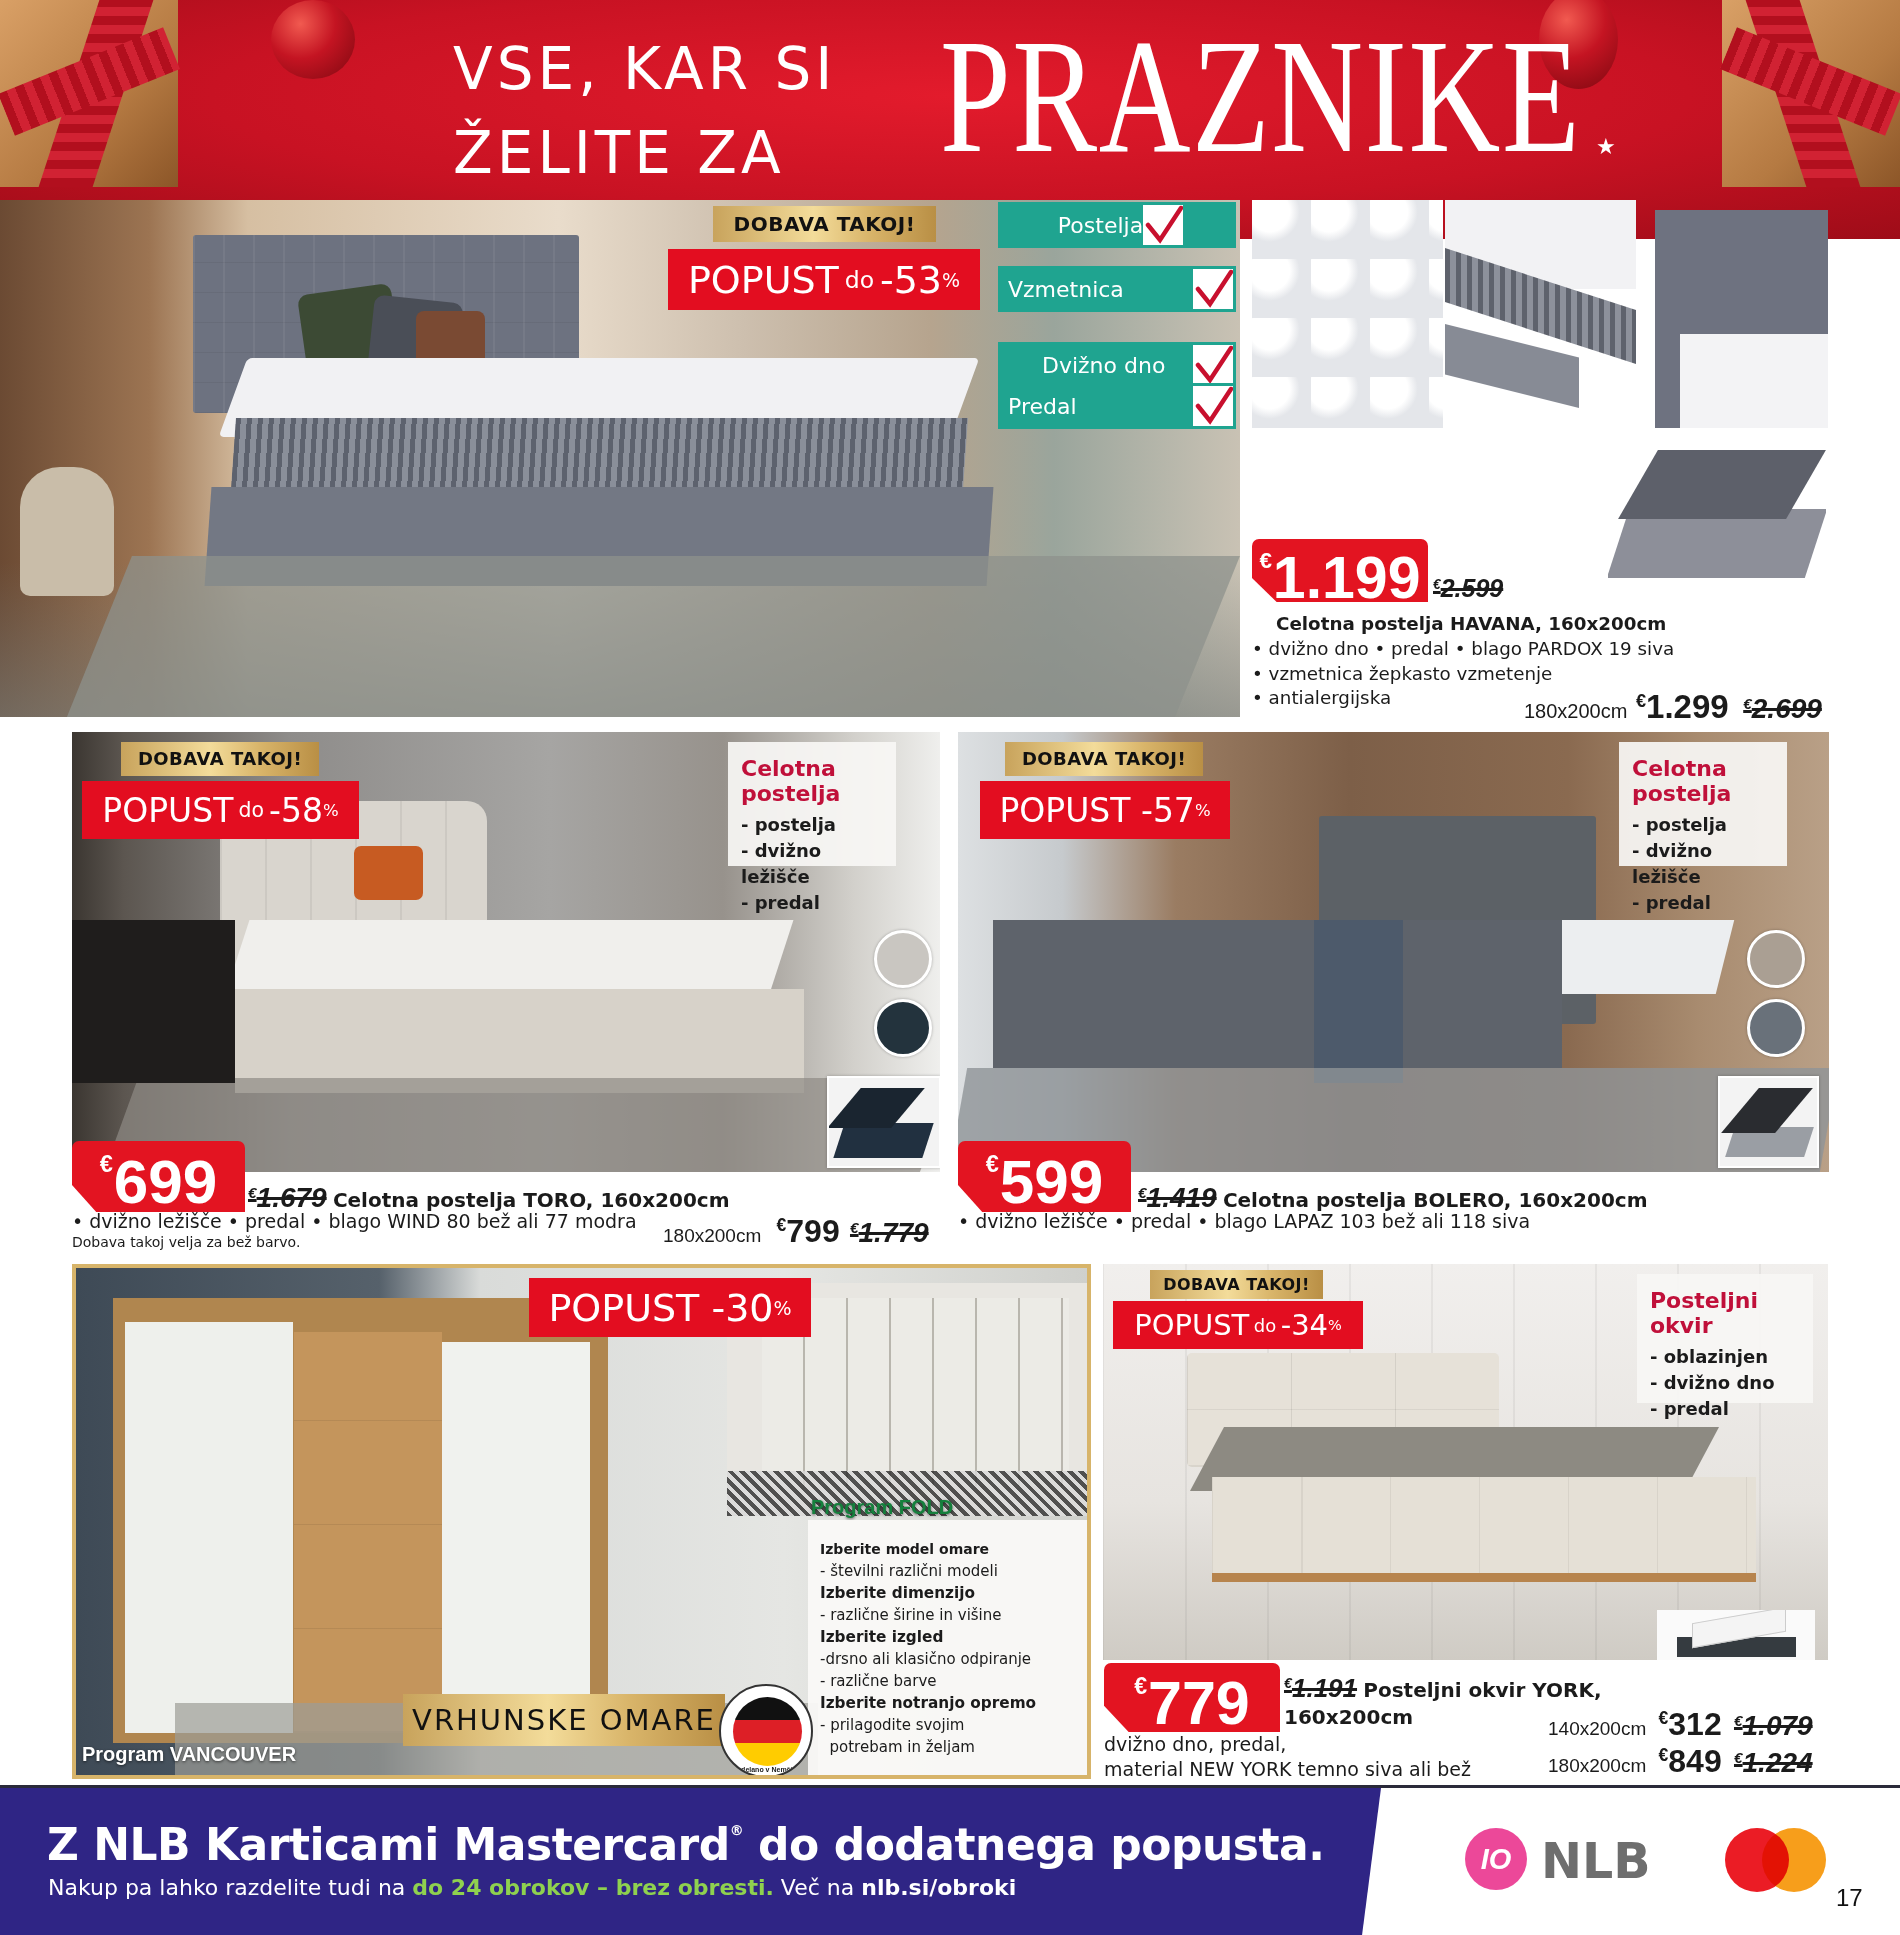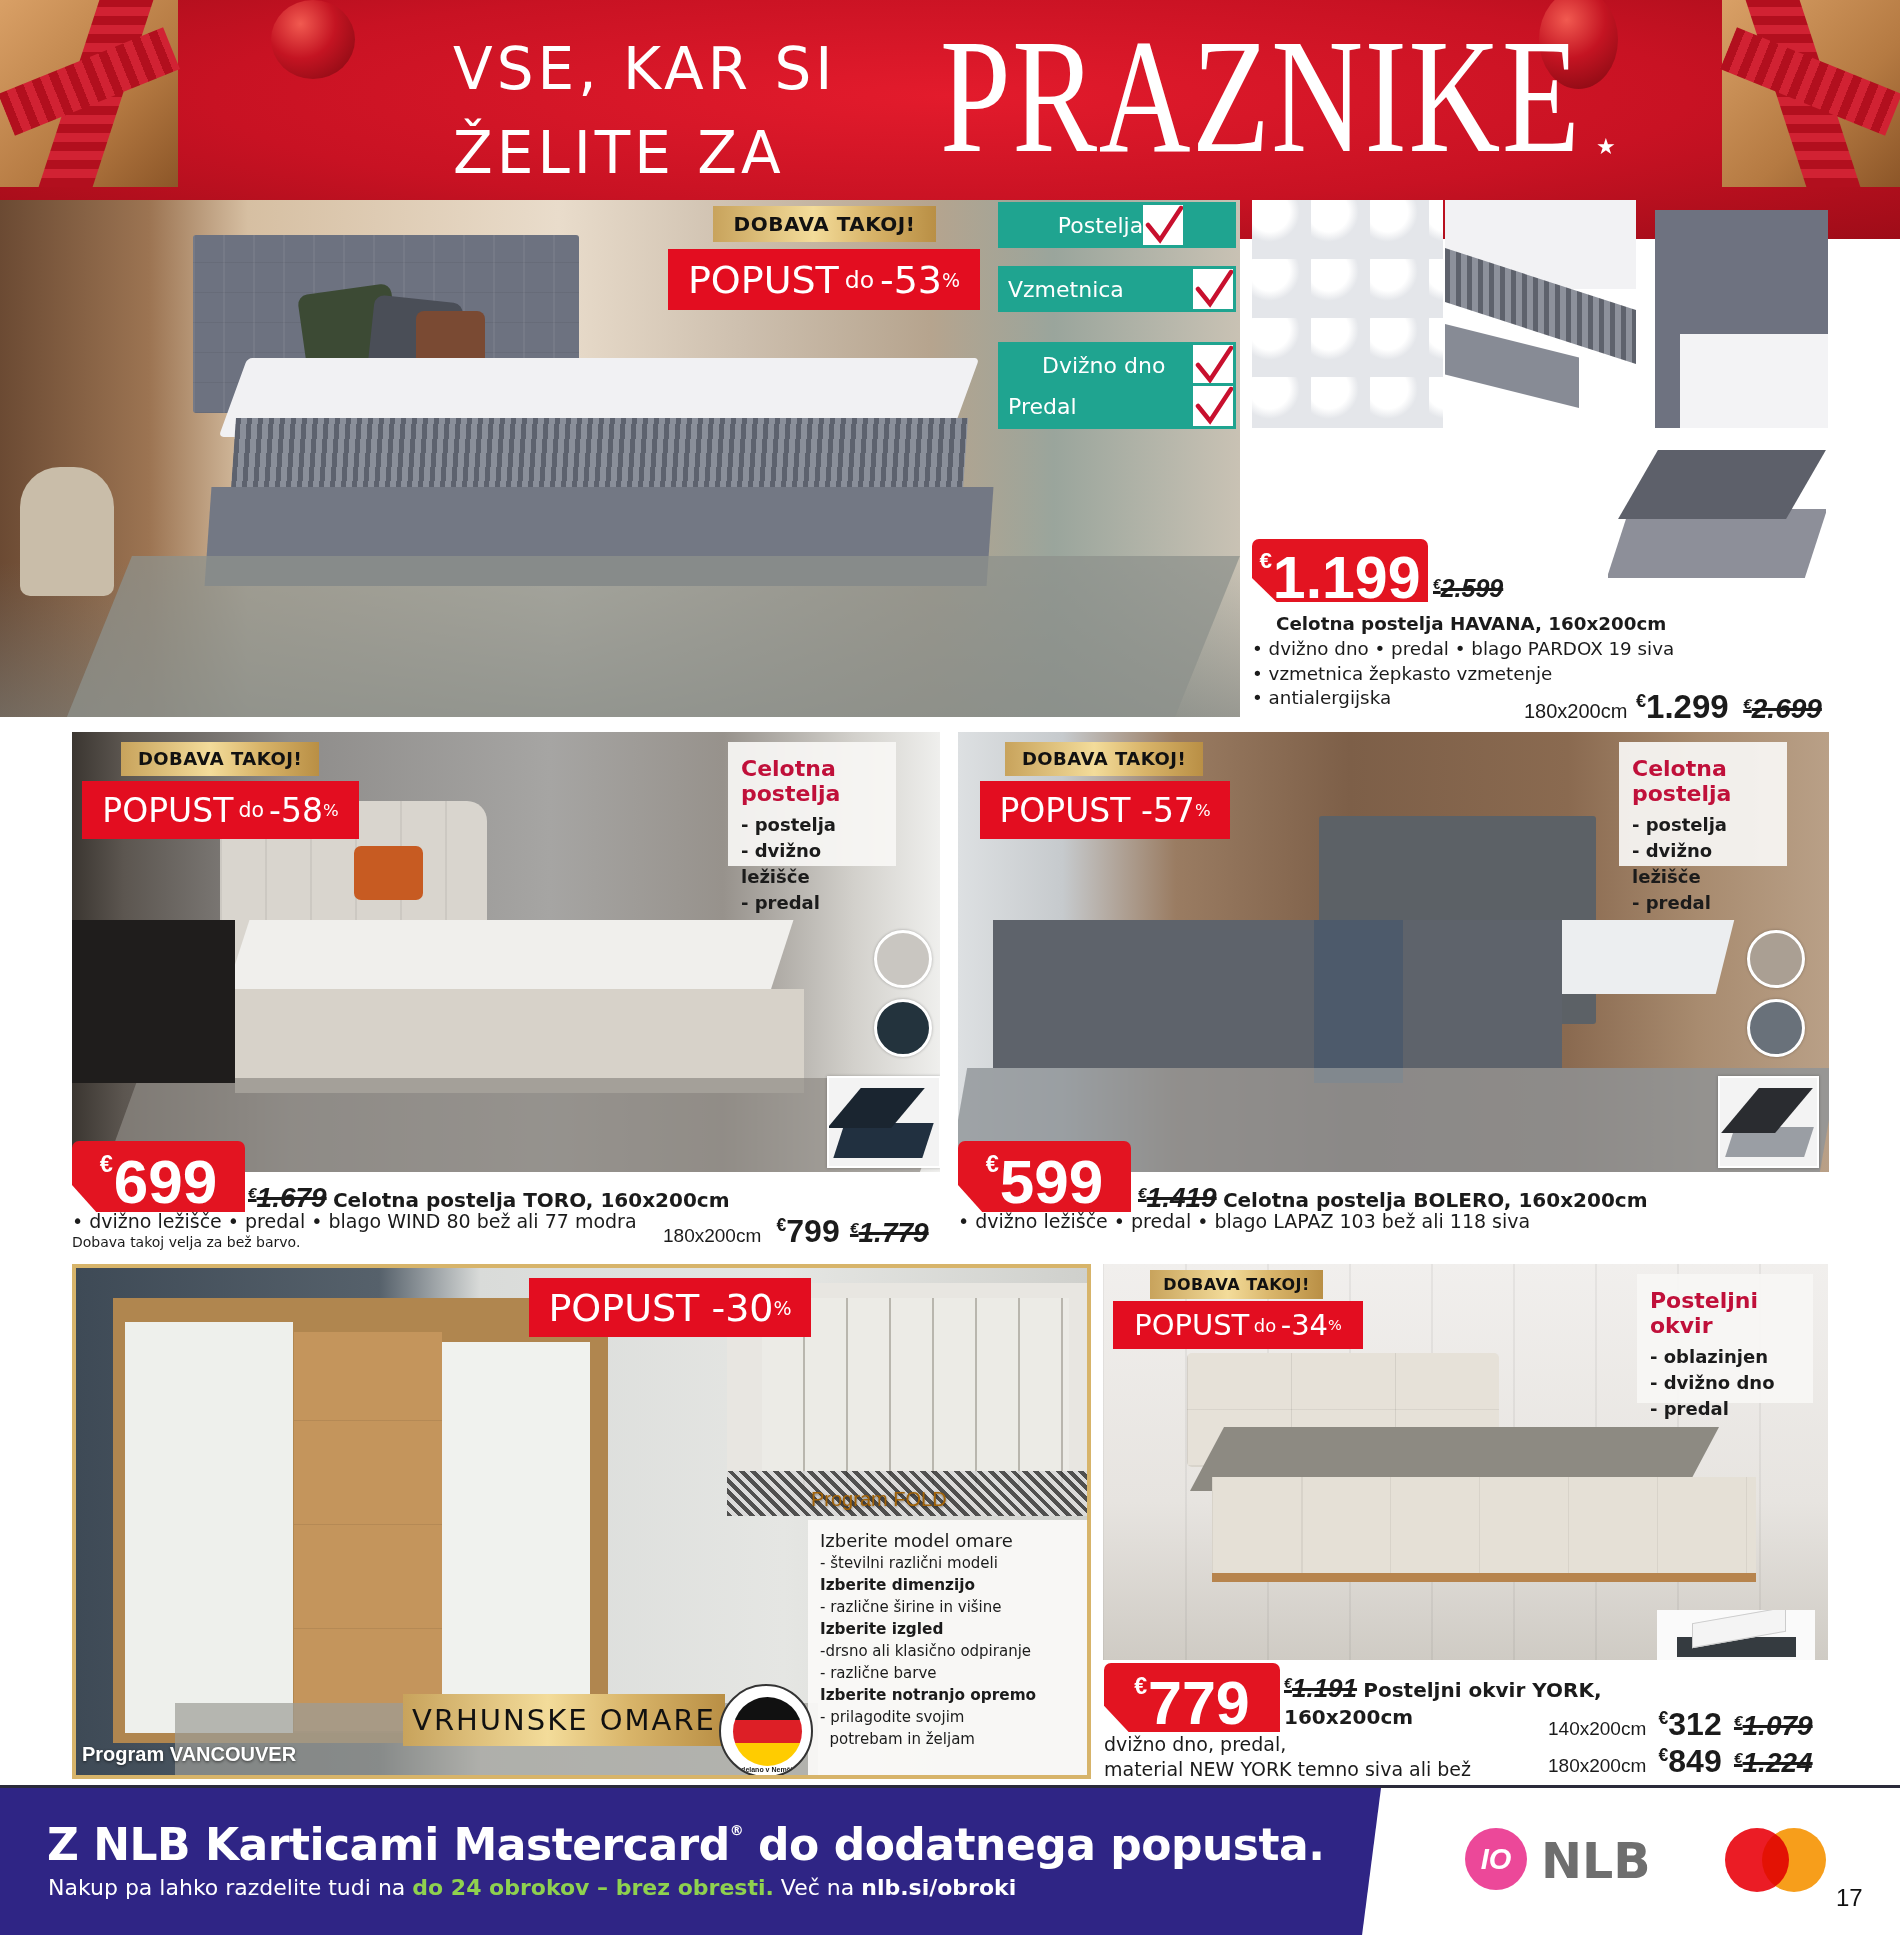--- a/index.html
+++ b/index.html
@@ -287,28 +287,28 @@
   <div style="position:absolute; left:218px; top:64px; width:148px; height:401px; background:#c4955c;
        background-image: repeating-linear-gradient(0deg, rgba(0,0,0,.08) 0 1.5px, transparent 1.5px 104px);"></div>
   <div style="position:absolute; left:366px; top:74px; width:148px; height:391px; background:#f0f2ee;"></div>
 
   <div style="position:absolute; left:99px; top:435px; width:643px; height:79px; background:#9d9c97; opacity:.7;"></div>
 
   <div style="position:absolute; left:651px; top:15px; width:364px; height:233px; background:#e8e6e1;">
     <div style="position:absolute; left:35px; top:15px; width:307px; height:188px; background:repeating-linear-gradient(90deg,#ecebe6 0 41px,#b9b6ae 41px 43px);"></div>
     <div style="position:absolute; left:0; top:188px; width:364px; height:45px; background:repeating-linear-gradient(45deg,#2a2a2a 0 4px,#d8d8d8 4px 8px); opacity:.8;"></div>
   </div>
-  <div style="position:absolute; left:735px; top:220px; color:#a16207; font-weight:400; font-size:20px; text-shadow:0 1px 3px rgba(0,0,0,.6);">Program FOLD</div>
+  <div style="position:absolute; left:735px; top:228px; color:#15803d; font-weight:700; font-size:20px; text-shadow:0 1px 3px rgba(0,0,0,.6);">Program FOLD</div>
 
   <div class="badge-red" style="left:453px; top:10px; width:282px; height:59px; font-size:38px;">
     <span>POPUST</span>&nbsp;<span>-30</span><sup>%</sup>
   </div>
 
   <div style="position:absolute; left:732px; top:252px; width:282px; height:257px; background:rgba(250,249,247,.95); padding:10px 12px; font-family:'DejaVu Sans',sans-serif;">
-    <div style="font-weight:400; font-size:18px; line-height:22px;">Izberite model omare</div>
+    <div style="font-weight:700; font-size:14px; line-height:22px;margin-top:8px;">Izberite model omare</div>
     <div style="font-size:15px; line-height:22px;">- številni različni modeli</div>
     <div style="font-weight:700; font-size:15.3px; line-height:22px;">Izberite dimenzijo</div>
     <div style="font-size:15px; line-height:22px;">- različne širine in višine</div>
     <div style="font-weight:700; font-size:15.3px; line-height:22px;">Izberite izgled</div>
     <div style="font-size:15px; line-height:22px;">-drsno ali klasično odpiranje</div>
     <div style="font-size:15px; line-height:22px;">- različne barve</div>
     <div style="font-weight:700; font-size:15.3px; line-height:22px;">Izberite notranjo opremo</div>
     <div style="font-size:15px; line-height:22px;">- prilagodite svojim</div>
     <div style="font-size:15px; line-height:22px; white-space:pre;">  potrebam in željam</div>
   </div>

